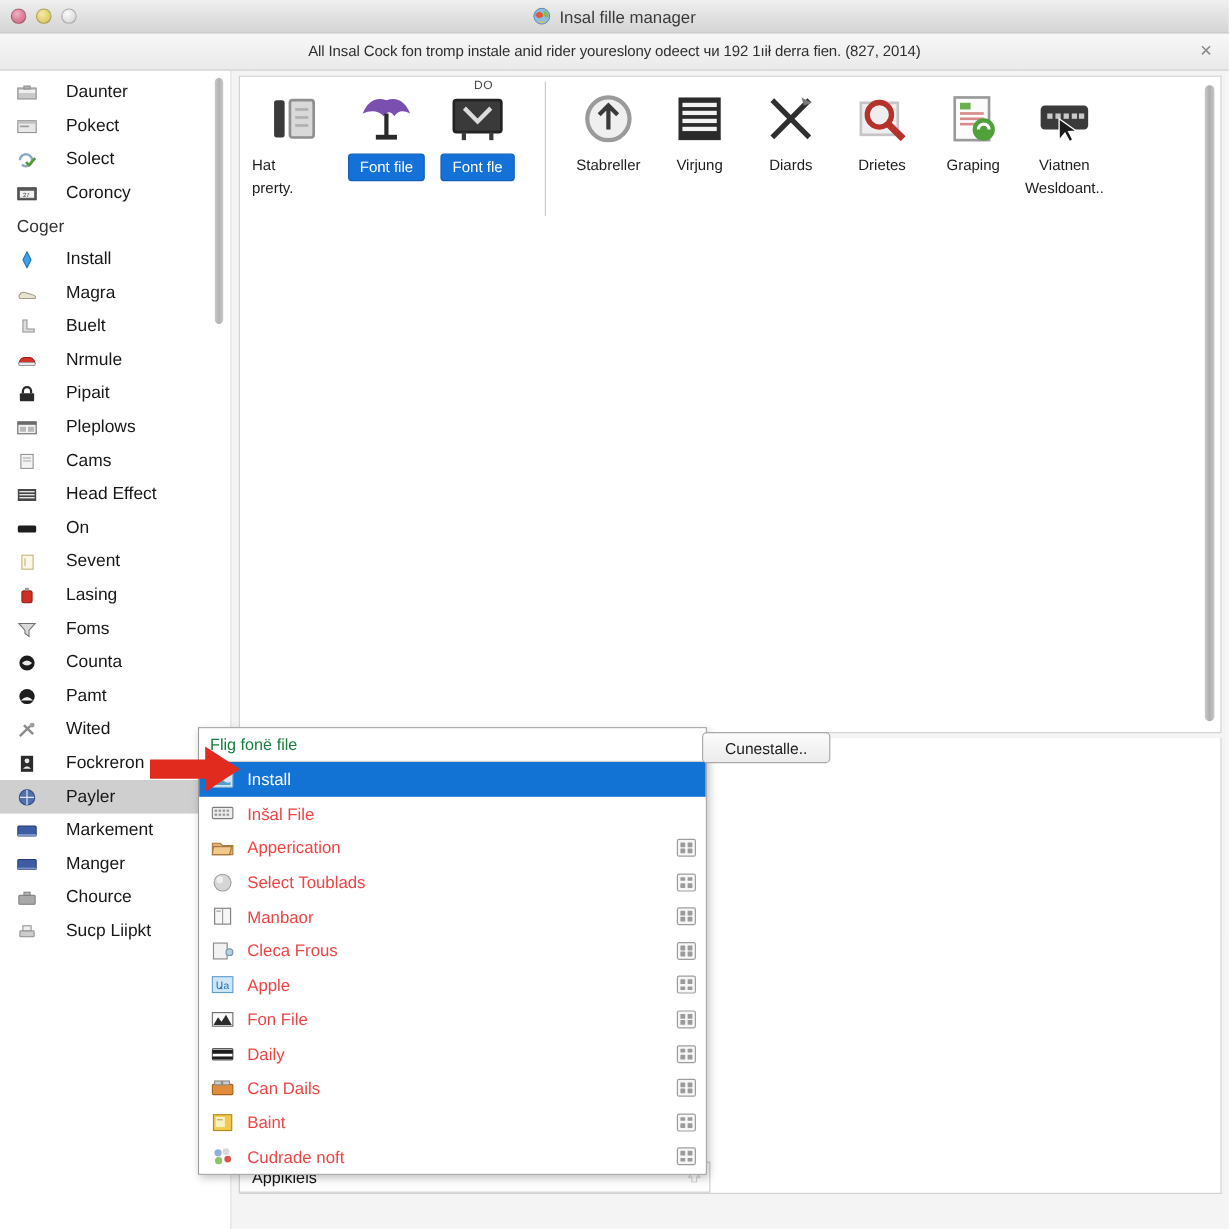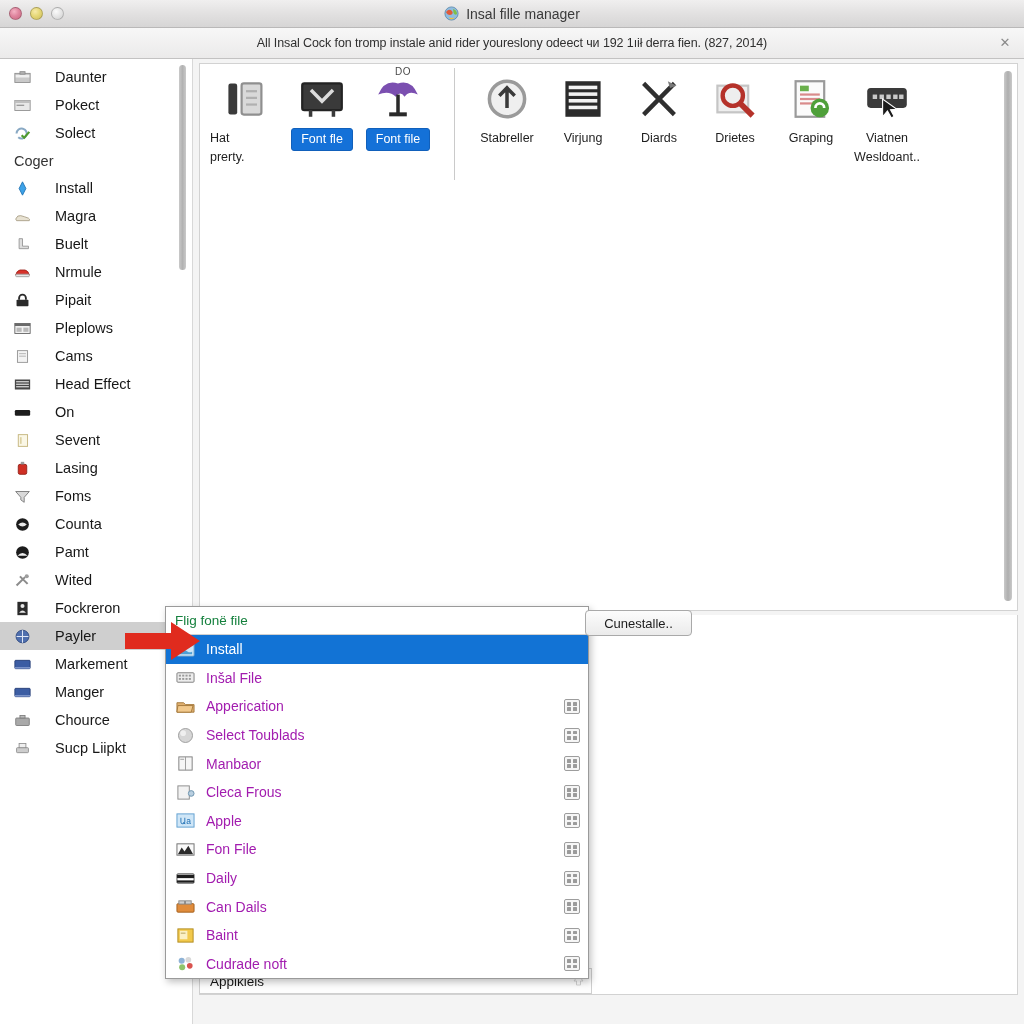--- a/index.html
+++ b/index.html
@@ -271,21 +271,21 @@
     background: #ffffff;
   }
   .popup-list { background: #ffffff; }
   .popup-row {
     display: flex;
     align-items: center;
     height: 28.6px;
     padding-left: 10px;
     padding-right: 8px;
     font-size: 14px;
-    color: #a21caf;
+    color: #ef4444;
     cursor: default;
     position: relative;
   }
   .popup-row.selected {
     background: #1273d5;
     color: #ffffff;
   }
   .popup-ico {
     width: 19px;
     height: 17px;
@@ -419,20 +419,28 @@
                 <rect x="3" y="8" width="9" height="1.6" fill="#9a9a9a"></rect>
               </svg></span>
             <span>Pokect</span>
           </div>
           <div class="side-item">
             <span class="sicon"><svg width="17" height="15" viewBox="0 0 20 18" preserveAspectRatio="none">
                 <path d="M3 9a6 6 0 1 1 2 4.5" fill="none" stroke="#89a9c4" stroke-width="2.4"></path>
                 <path d="M9 11l3 3 6-7" fill="none" stroke="#4f9b2e" stroke-width="2.6"></path>
               </svg></span>
             <span>Solect</span>
+          </div>
+          <div class="side-item">
+            <span class="sicon"><svg width="17" height="15" viewBox="0 0 20 18" preserveAspectRatio="none">
+                <rect x="1" y="3" width="18" height="12" fill="#5c5c5c" stroke="#3c3c3c"></rect>
+                <rect x="3" y="6" width="14" height="7" fill="#f0f0f0"></rect>
+                <text x="6" y="12" font-size="6" fill="#444">27</text>
+              </svg></span>
+            <span>Coroncy</span>
           </div>
           <div class="side-group">
             <span>Coger</span>
           </div>
           <div class="side-item">
             <span class="sicon"><svg width="17" height="15" viewBox="0 0 20 18" preserveAspectRatio="none">
                 <path d="M10 1 L14 9 L10 17 L6 9 Z" fill="#3da2e8" stroke="#1c6fb0"></path>
               </svg></span>
             <span>Install</span>
           </div>
@@ -597,37 +605,37 @@
                       <rect x="10" y="11" width="5" height="1"></rect>
                     </g>
                   </svg>
                 </div>
                 <div class="tool-label leftish">Hat
 prerty.</div>
               </div>
               <div class="tool">
                 <div class="tool-ico">
                   <svg width="44" height="40" viewBox="0 0 20 18" preserveAspectRatio="none">
+                    <path d="M1 7 Q4 0 10 2 Q16 0 19 7 Q15 5 13 8 Q11 5 9 8 Q6 5 1 7Z" fill="#7b4fb0"></path>
+                    <rect x="9.2" y="7" width="1.6" height="9" fill="#2a2a2a"></rect>
+                    <rect x="6" y="15" width="8" height="1.8" fill="#2a2a2a"></rect>
+                  </svg>
+                </div>
+                <div class="pill">Font file</div>
+              </div>
+              <div class="tool">
+                <div class="tool-ico">
+                  <svg width="44" height="40" viewBox="0 0 20 18" preserveAspectRatio="none">
                     <rect x="1" y="2" width="18" height="12" rx="1" fill="#3a3a3a" stroke="#232323"></rect>
                     <path d="M5 5 L10 10 L15 5" stroke="#dcdcdc" stroke-width="1.6" fill="none"></path>
                     <rect x="4" y="14" width="1.6" height="3" fill="#3a3a3a"></rect>
                     <rect x="14.4" y="14" width="1.6" height="3" fill="#3a3a3a"></rect>
                   </svg>
                 </div>
                 <div class="pill">Font fle</div>
-              </div>
-              <div class="tool">
-                <div class="tool-ico">
-                  <svg width="44" height="40" viewBox="0 0 20 18" preserveAspectRatio="none">
-                    <path d="M1 7 Q4 0 10 2 Q16 0 19 7 Q15 5 13 8 Q11 5 9 8 Q6 5 1 7Z" fill="#7b4fb0"></path>
-                    <rect x="9.2" y="7" width="1.6" height="9" fill="#2a2a2a"></rect>
-                    <rect x="6" y="15" width="8" height="1.8" fill="#2a2a2a"></rect>
-                  </svg>
-                </div>
-                <div class="pill">Font file</div>
               </div>
             </div>
           <div class="tool-sep"></div>
           <div class="tool-group" id="toolbar-right">
               <div class="tool">
                 <div class="tool-ico">
                   <svg width="44" height="40" viewBox="0 0 20 18" preserveAspectRatio="none">
                     <circle cx="10" cy="9" r="8" fill="#efefef" stroke="#9a9a9a" stroke-width="1.6"></circle>
                     <path d="M10 4 V13 M6.5 7.5 L10 4 L13.5 7.5" stroke="#3a3a3a" stroke-width="1.6" fill="none"></path>
                   </svg>

